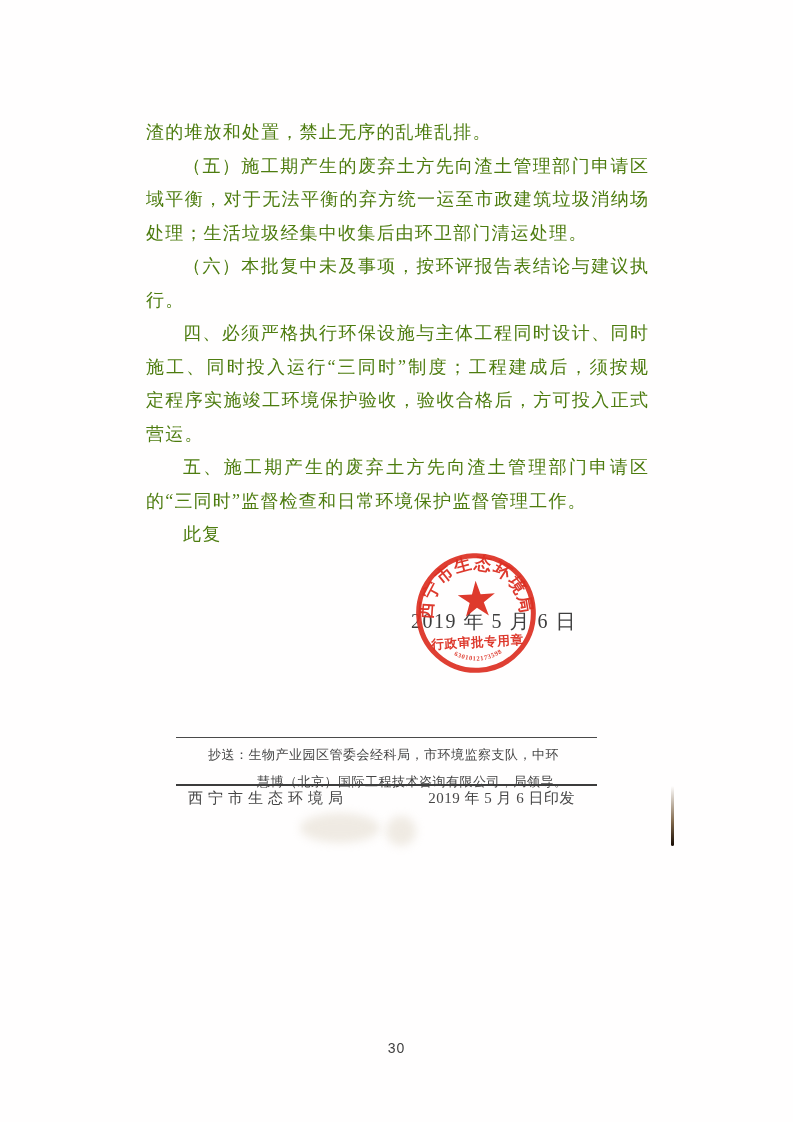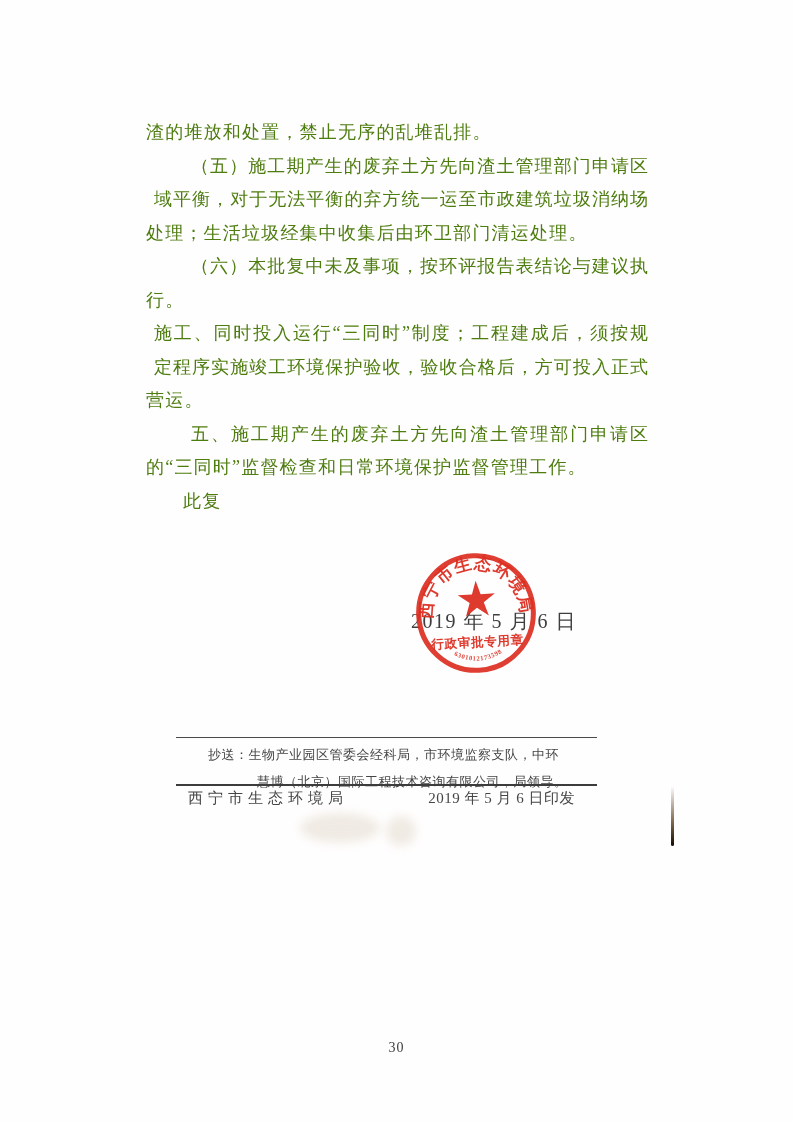--- a/index.html
+++ b/index.html
@@ -5,21 +5,21 @@
   html,body { margin:0; padding:0; background:#ffffff; }
   .page {
     position:relative; width:793px; height:1122px; background:#fffefe;
     font-family:"Liberation Serif","DejaVu Serif",serif; overflow:hidden;
   }
   
   .body-text { position:absolute; left:146px; top:116px; width:502px;
                color:#4d7c0f; font-size:18px; }
   .ln { line-height:33.5px; height:33.5px; letter-spacing:1.2px; white-space:nowrap; }
   .ln.jst { white-space:normal; letter-spacing:normal;
-            text-align:justify; text-align-last:justify; text-justify:inter-character;margin-left:8px; }
+            text-align:justify; text-align-last:justify; text-justify:inter-character; }
   .ln.ind { text-indent:37px; }
   
   .date-line { position:absolute; left:411px; top:608px; font-size:20px;
                color:#3e3e3e; letter-spacing:1.5px; white-space:nowrap; z-index:1; }
   
   .seal { position:absolute; left:413px; top:550px; width:126px; height:126px;
           z-index:2; transform:rotate(-3deg); }
   
   .rule { position:absolute; left:176px; width:421px; background:#4a4a4a; }
   .rule-top { top:737px; height:1px; }
@@ -27,21 +27,21 @@
   .cc { position:absolute; left:188px; top:742px; width:412px; font-size:13px;
         color:#454545; line-height:26.5px; letter-spacing:0.5px;margin-left:20px; }
   .cc-row2 { padding-left:49px;font-family:Liberation Serif, serif; }
   .imprint { position:absolute; left:188px; top:789px; width:409px;
              display:flex; justify-content:space-between; font-size:15px; color:#454545; }
   .issuer { letter-spacing:5px; }
   .print-date { letter-spacing:0.5px; padding-right:22px; }
   
   .page-num { position:absolute; left:0; top:1040px; width:100%; text-align:center;
               font-size:14px; color:#3f3f3f; letter-spacing:1px;
-              font-family:Liberation Serif, serif; }
+              font-family:Liberation Sans, sans-serif; }
   
   .scan-line { position:absolute; left:671px; top:786px; width:3px; height:60px;
                background:linear-gradient(to bottom, rgba(110,75,30,0),
                           rgba(96,66,30,0.8) 60%, #20140a 96%);
                border-radius:0 0 2px 2px; }
   .smudge { position:absolute; background:#cfc2ab; opacity:0.32; filter:blur(5px);
             border-radius:50%; }
   .smudge-a { left:300px; top:813px; width:80px; height:30px; }
   .smudge-b { left:386px; top:816px; width:30px; height:30px; }
 </style>
@@ -50,20 +50,21 @@
 
 <div class="page">
 
   <div class="body-text">
     <div class="ln">渣的堆放和处置，禁止无序的乱堆乱排。</div>
     <div class="ln ind jst">（五）施工期产生的废弃土方先向渣土管理部门申请区</div>
     <div class="ln jst">域平衡，对于无法平衡的弃方统一运至市政建筑垃圾消纳场</div>
     <div class="ln">处理；生活垃圾经集中收集后由环卫部门清运处理。</div>
     <div class="ln ind jst">（六）本批复中未及事项，按环评报告表结论与建议执</div>
     <div class="ln">行。</div>
+    <div class="ln ind jst">四、必须严格执行环保设施与主体工程同时设计、同时</div>
     <div class="ln jst">施工、同时投入运行“三同时”制度；工程建成后，须按规</div>
     <div class="ln jst">定程序实施竣工环境保护验收，验收合格后，方可投入正式</div>
     <div class="ln">营运。</div>
     <div class="ln ind jst">五、施工期产生的废弃土方先向渣土管理部门申请区</div>
     <div class="ln">的“三同时”监督检查和日常环境保护监督管理工作。</div>
     <div class="ln ind">此复</div>
   </div>
 
   <div class="date-line">2019 年 5 月 6 日</div>
 

